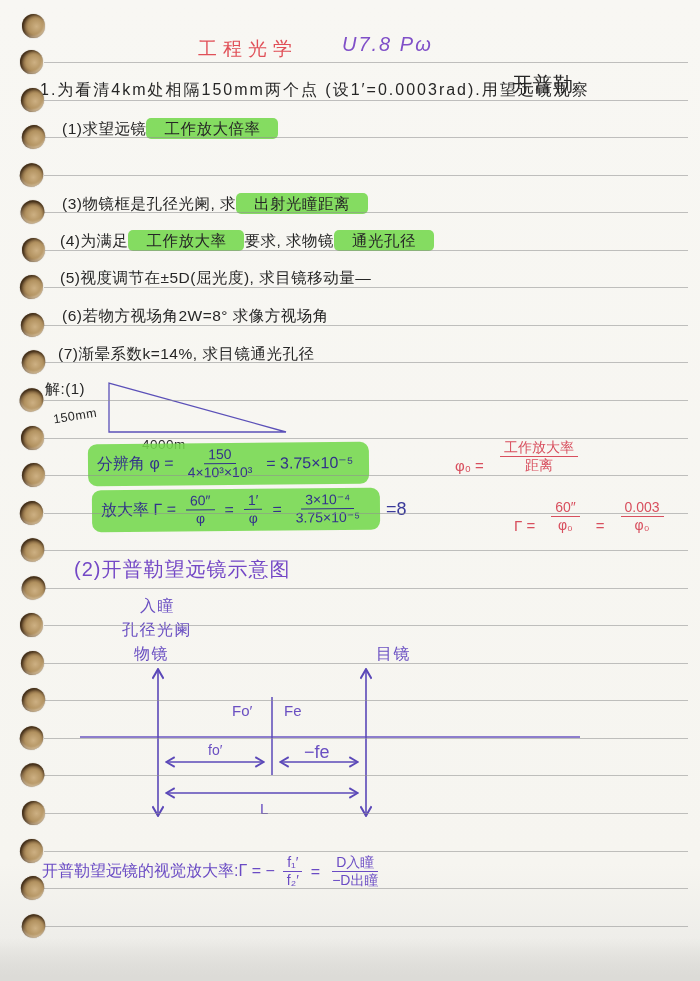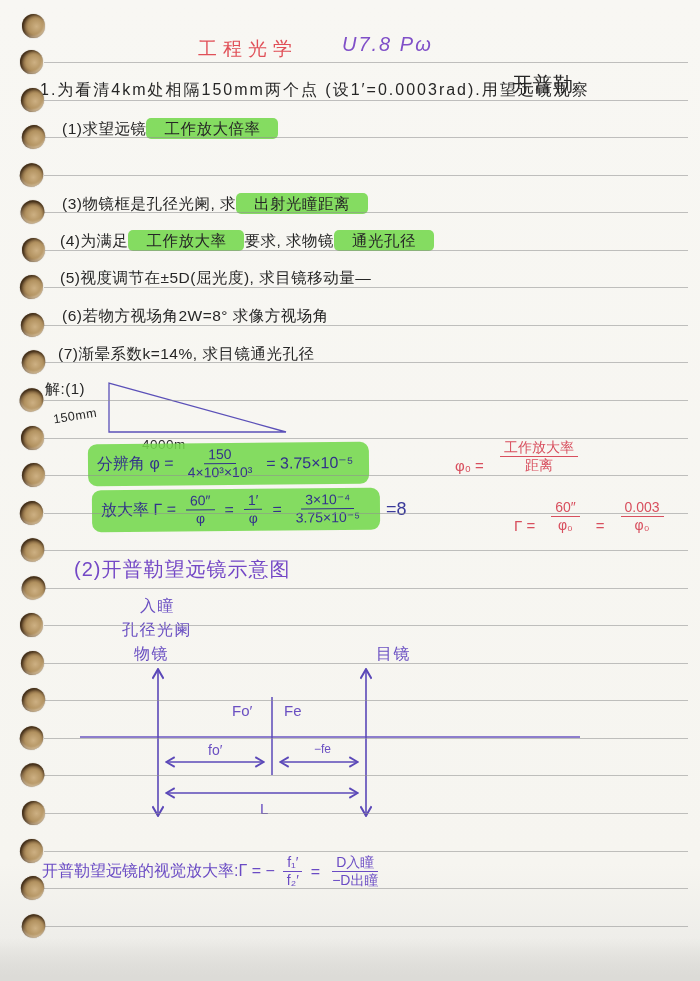--- a/index.html
+++ b/index.html
@@ -127,21 +127,21 @@
     <line x1="167" y1="208" x2="357" y2="208" stroke="#5b48b8" stroke-width="1.4" marker-start="url(#ah)" marker-end="url(#ah)"></line>
   </svg>
 
   <div class="diag-label" style="left:140px;top:596px;">入瞳</div>
   <div class="diag-label" style="left:122px;top:620px;">孔径光阑</div>
   <div class="diag-label" style="left:134px;top:644px;">物镜</div>
   <div class="diag-label" style="left:376px;top:644px;">目镜</div>
   <div class="diag-label" style="left:232px;top:702px;font-size:15px;letter-spacing:0;">Fo′</div>
   <div class="diag-label" style="left:284px;top:702px;font-size:15px;letter-spacing:0;">Fe</div>
   <div class="diag-label" style="left:208px;top:742px;font-size:14px;letter-spacing:0;">fo′</div>
-  <div class="diag-label" style="left:314px;top:742px;font-size:12px;letter-spacing:0;">−fe</div>
+  <div class="diag-label" style="left:304px;top:742px;font-size:18px;letter-spacing:0;">−fe</div>
   <div class="diag-label" style="left:260px;top:800px;font-size:15px;">L</div>
 
   <div class="formula-row" style="left:42px;top:855px;color:#6a4bc4;font-size:16px;gap:8px;">
     <span>开普勒望远镜的视觉放大率:Γ = −</span>
     <span class="frac">
         <span class="num">f₁′</span>
         <span class="den">f₂′</span>
       </span>
     <span>=</span>
     <span class="frac">

